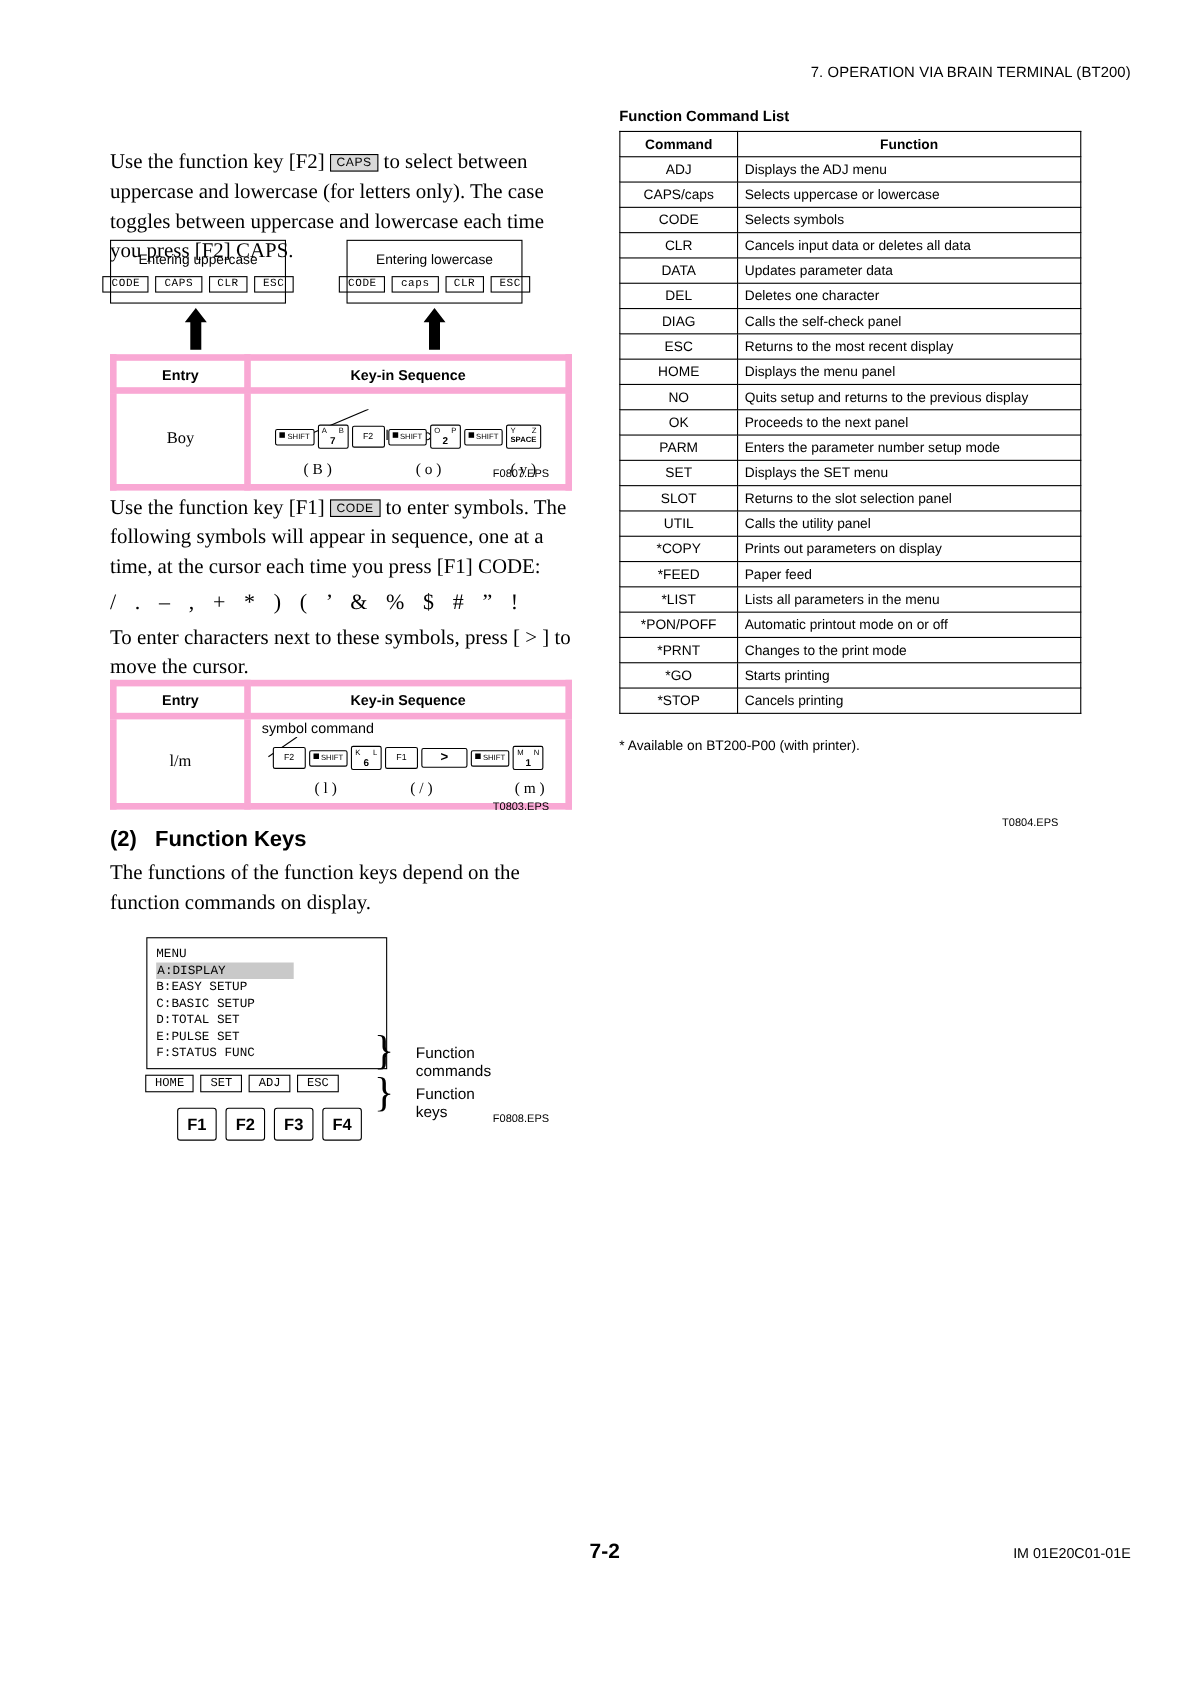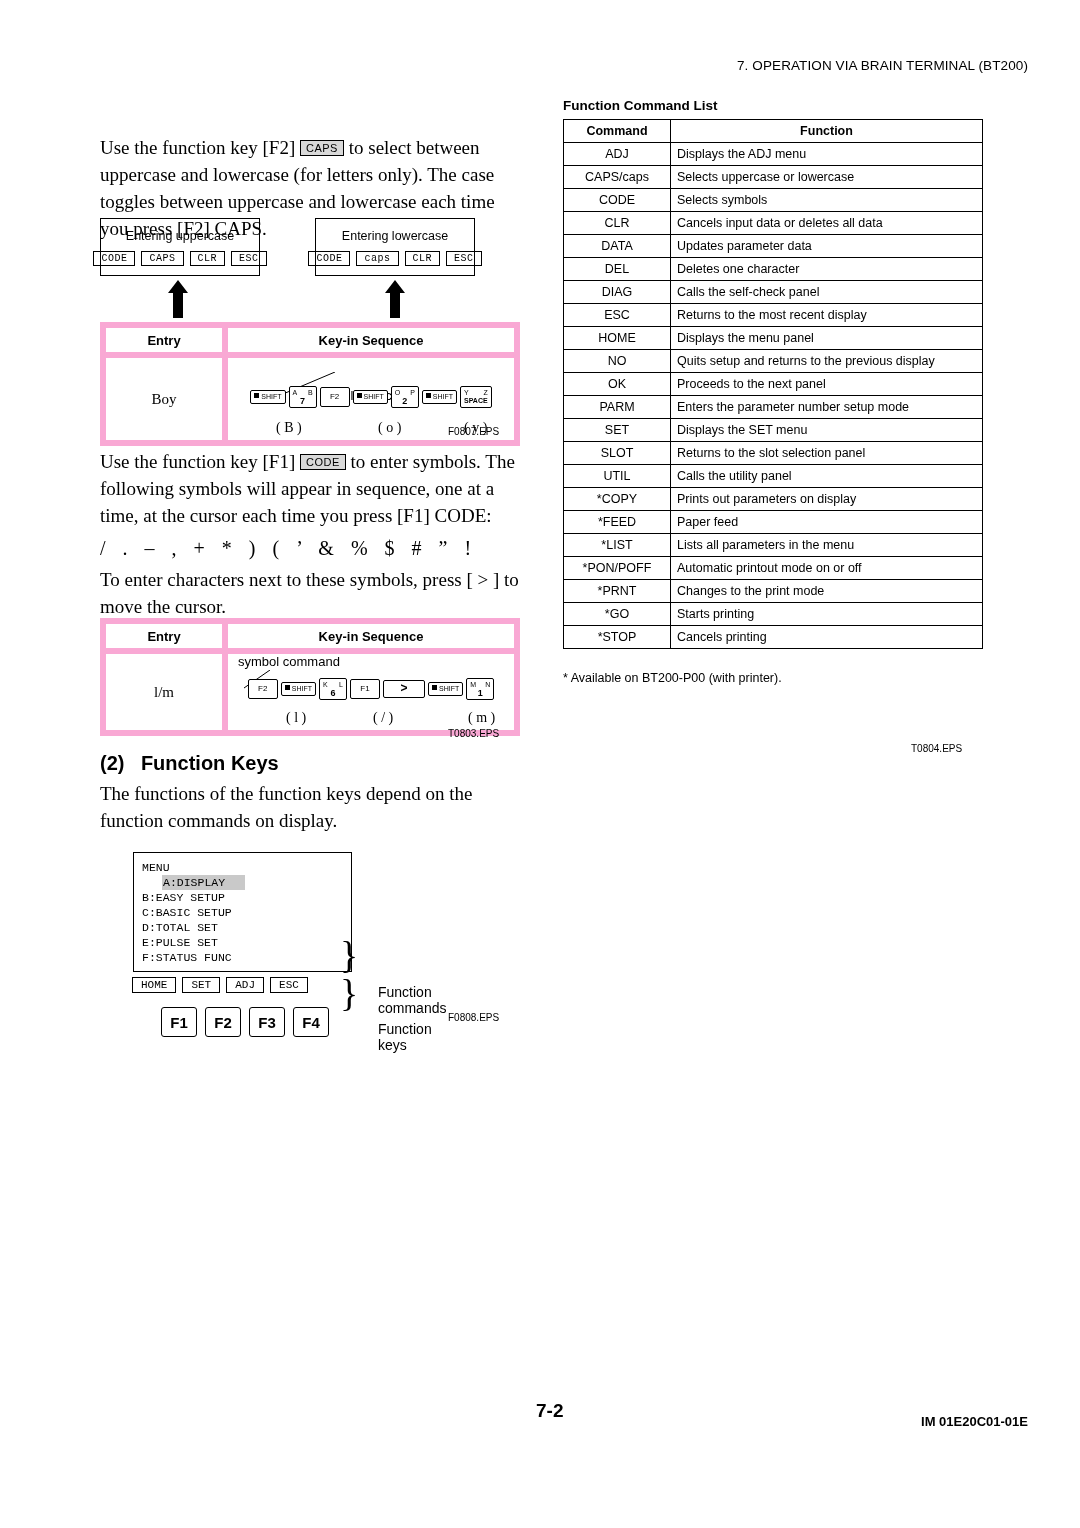--- a/index.html
+++ b/index.html
@@ -103,37 +103,37 @@
     border:1px solid #000; font-family:"Liberation Mono", monospace;
     font-size:11px; padding:1px 8px;
   }
   .fkey-row { display:flex; gap:8px; }
   .fkey {
     border:1px solid #000; border-radius:3px; width:34px; height:28px;
     display:flex; align-items:center; justify-content:center;
     font-size:15px; font-weight:bold; font-family:"Liberation Sans", sans-serif;
   }
   .brace { font-size:38px; font-family:"Liberation Serif", serif; line-height:30px; }
-  .side-label { font-size:14px; font-family:"Liberation Sans", sans-serif;margin-top:35px; }
+  .side-label { font-size:14px; font-family:"Liberation Sans", sans-serif; }
 
   
   .right-col { position:absolute; left:563px; top:98px; width:420px; }
   .fcl-title { font-size:13.5px; font-weight:bold; margin-bottom:6px; }
   table.fcl { border-collapse:collapse; width:420px; }
   table.fcl th, table.fcl td {
     border:1px solid #000; font-size:12.5px; height:22px; padding:0 6px;
     font-family:"Liberation Sans", sans-serif;
   }
   table.fcl th { font-weight:bold; text-align:center; }
   table.fcl td.cmd { width:94px; text-align:center; }
   .footnote { font-size:12.5px; margin-top:22px; }
 
   
   .pg-num { position:absolute; left:536px; top:1400px; font-size:19px; font-weight:bold; font-family:"Liberation Sans", sans-serif;}
-  .doc-id { position:absolute; right:52px; top:1404px; font-size:13px; font-weight:bold;margin-top:10px; }
+  .doc-id { position:absolute; right:52px; top:1404px; font-size:13px; font-weight:normal; }
 </style>
 </head>
 <body>
 
 <div class="page">
 
   <div class="doc-header">7.  OPERATION VIA BRAIN TERMINAL (BT200)</div>
 
   <div class="left-col">
 
@@ -282,21 +282,21 @@
 
   <div style="position:absolute;left:100px;top:752px;">
     <span class="sec-head">(2)</span>
     <span class="sec-head" style="margin-left:12px;">Function Keys</span>
   </div>
   <div class="para" style="position:absolute;left:100px;top:780px;width:420px;">The functions of the function keys depend on the function commands on display.</div>
 
   <div style="position:absolute;left:133px;top:852px;">
     <div class="menu-box">
       <div>MENU</div>
-      <div><span class="menu-hl" style="padding-right:20px;margin-left:20px;">A:DISPLAY</span></div>
+      <div><span class="menu-hl" style="padding-right:62px;">A:DISPLAY</span></div>
       <div>B:EASY SETUP</div>
       <div>C:BASIC SETUP</div>
       <div>D:TOTAL SET</div>
       <div>E:PULSE SET</div>
       <div>F:STATUS FUNC</div>
     </div>
     <div class="fn-cmd-row">
       <div class="fn-cmd">HOME</div>
       <div class="fn-cmd">SET</div>
       <div class="fn-cmd">ADJ</div>

